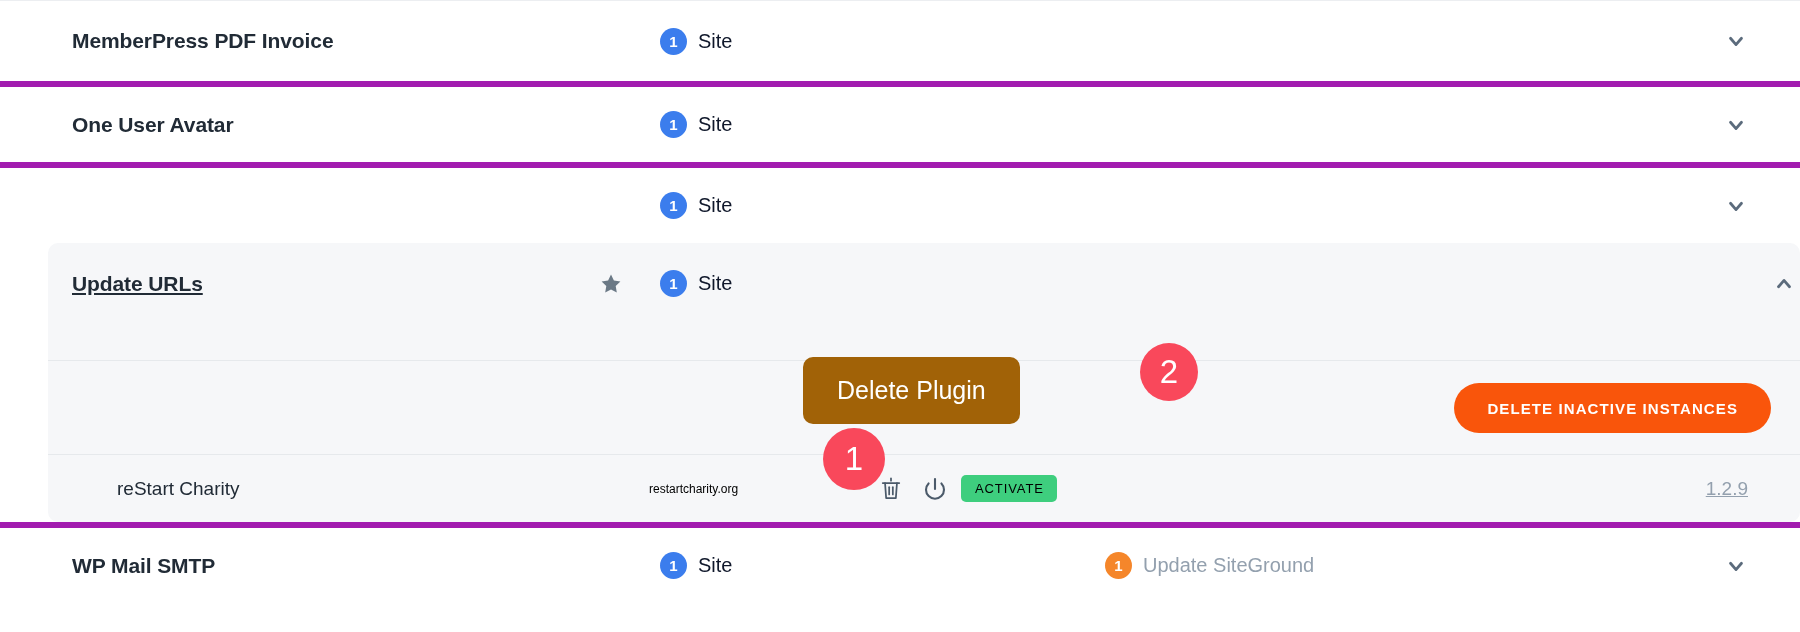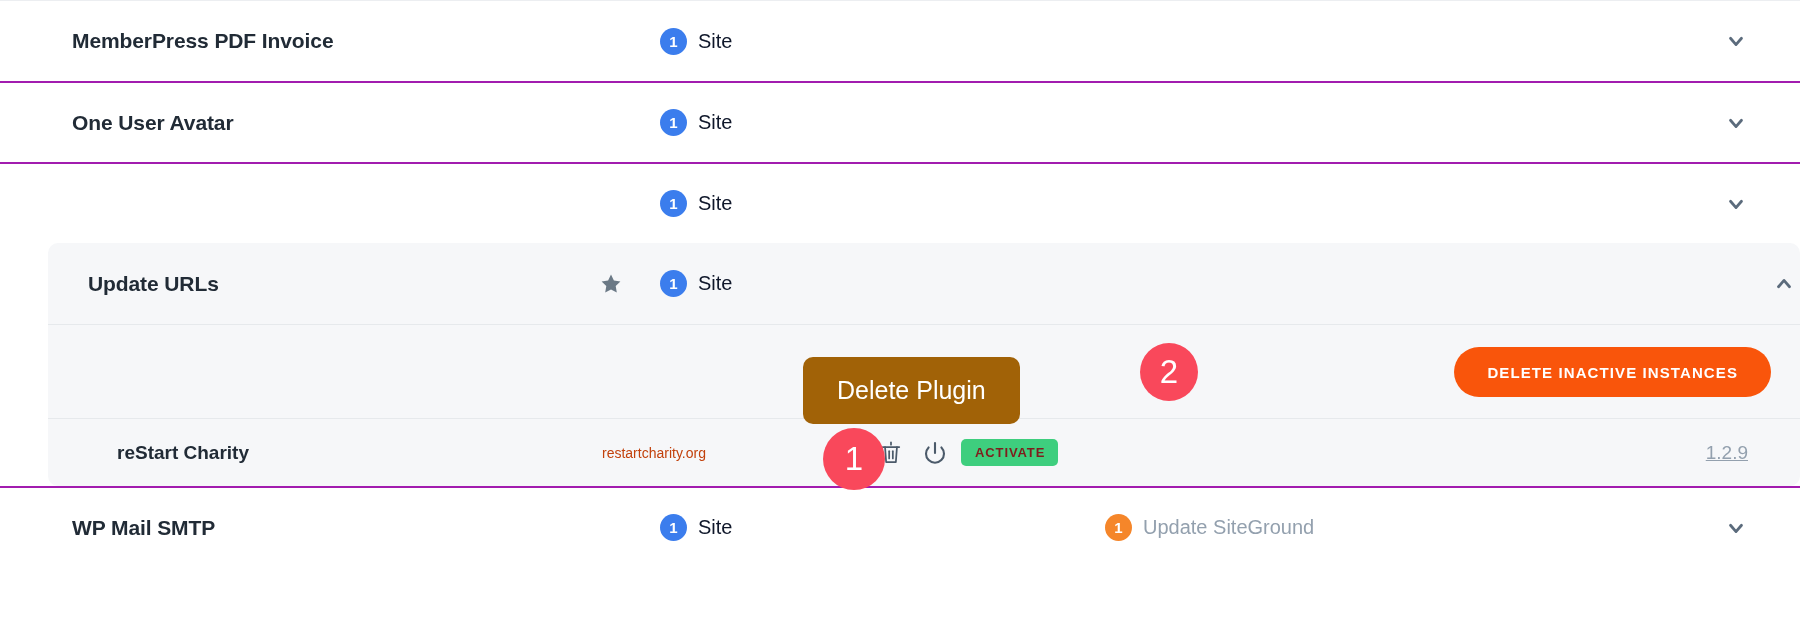--- a/index.html
+++ b/index.html
@@ -22,21 +22,21 @@
     width: 1800px;
   }
 
   
   .plugin-row {
     position: relative;
     height: 81px;
     display: flex;
     align-items: center;
     box-sizing: border-box;
-    border-top: 2px solid #a21caf;
+    border-top: 6px solid #a21caf;
   }
   .plugin-row.first { border-top: 1px solid #eceef1; }
 
   .plugin-name {
     position: absolute;
     left: 72px;
     font-size: 21px;
     font-weight: bold;
     color: #212b36;
     letter-spacing: -0.1px;
@@ -114,53 +114,54 @@
     background: #f6f7f9;
     border-radius: 10px;
     box-sizing: border-box;
   }
   .expanded-header {
     position: relative;
     height: 81px;
     display: flex;
     align-items: center;
   }
-  .expanded-header .plugin-name { left: 40px; }
+  .expanded-header .plugin-name { left: 24px; text-decoration: underline; }
   .expanded-header .star-icon { left: 550px; }
   .expanded-header .site-count { left: 612px; }
   .expanded-header .chevron { right: 2px; }
 
   .expanded-toolbar {
     position: relative;
     height: 93px;
     border-top: 1px solid #e6e9ec;
     display: flex;
     align-items: center;
+    margin-top: 36px;
   }
 
   .expanded-site-row {
     position: relative;
     height: 67px;
     border-top: 1px solid #e6e9ec;
     display: flex;
     align-items: center;
   }
   .site-name {
     position: absolute;
     left: 69px;
     font-size: 19px;
-    font-weight: bold;
+    font-weight: normal;
     color: #212b36;
     white-space: nowrap;
   }
   .site-domain {
     position: absolute;
-    left: 554px;
-    font-size: 14px;
-    color: #c2410c;
+    left: 601px;
+    font-size: 12px;
+    color: #000000;
     white-space: nowrap;
   }
   .site-icon-group {
     position: absolute;
     left: 830px;
     display: flex;
     align-items: center;
     gap: 18px;
   }
   .icon-btn {
@@ -168,23 +169,23 @@
     height: 26px;
     display: flex;
     align-items: center;
     justify-content: center;
     cursor: pointer;
   }
   .activate-pill {
     position: absolute;
     left: 913px;
     background: #3ece7e;
-    color: #7f1d1d;
+    color: #000000;
     font-size: 13px;
-    font-weight: bold;
+    font-weight: normal;
     letter-spacing: 0.9px;
     padding: 6px 13px 6px 14px;
     border-radius: 5px;
     white-space: nowrap;
     cursor: pointer;
   }
   .site-version {
     position: absolute;
     right: 52px;
     font-size: 19px;

